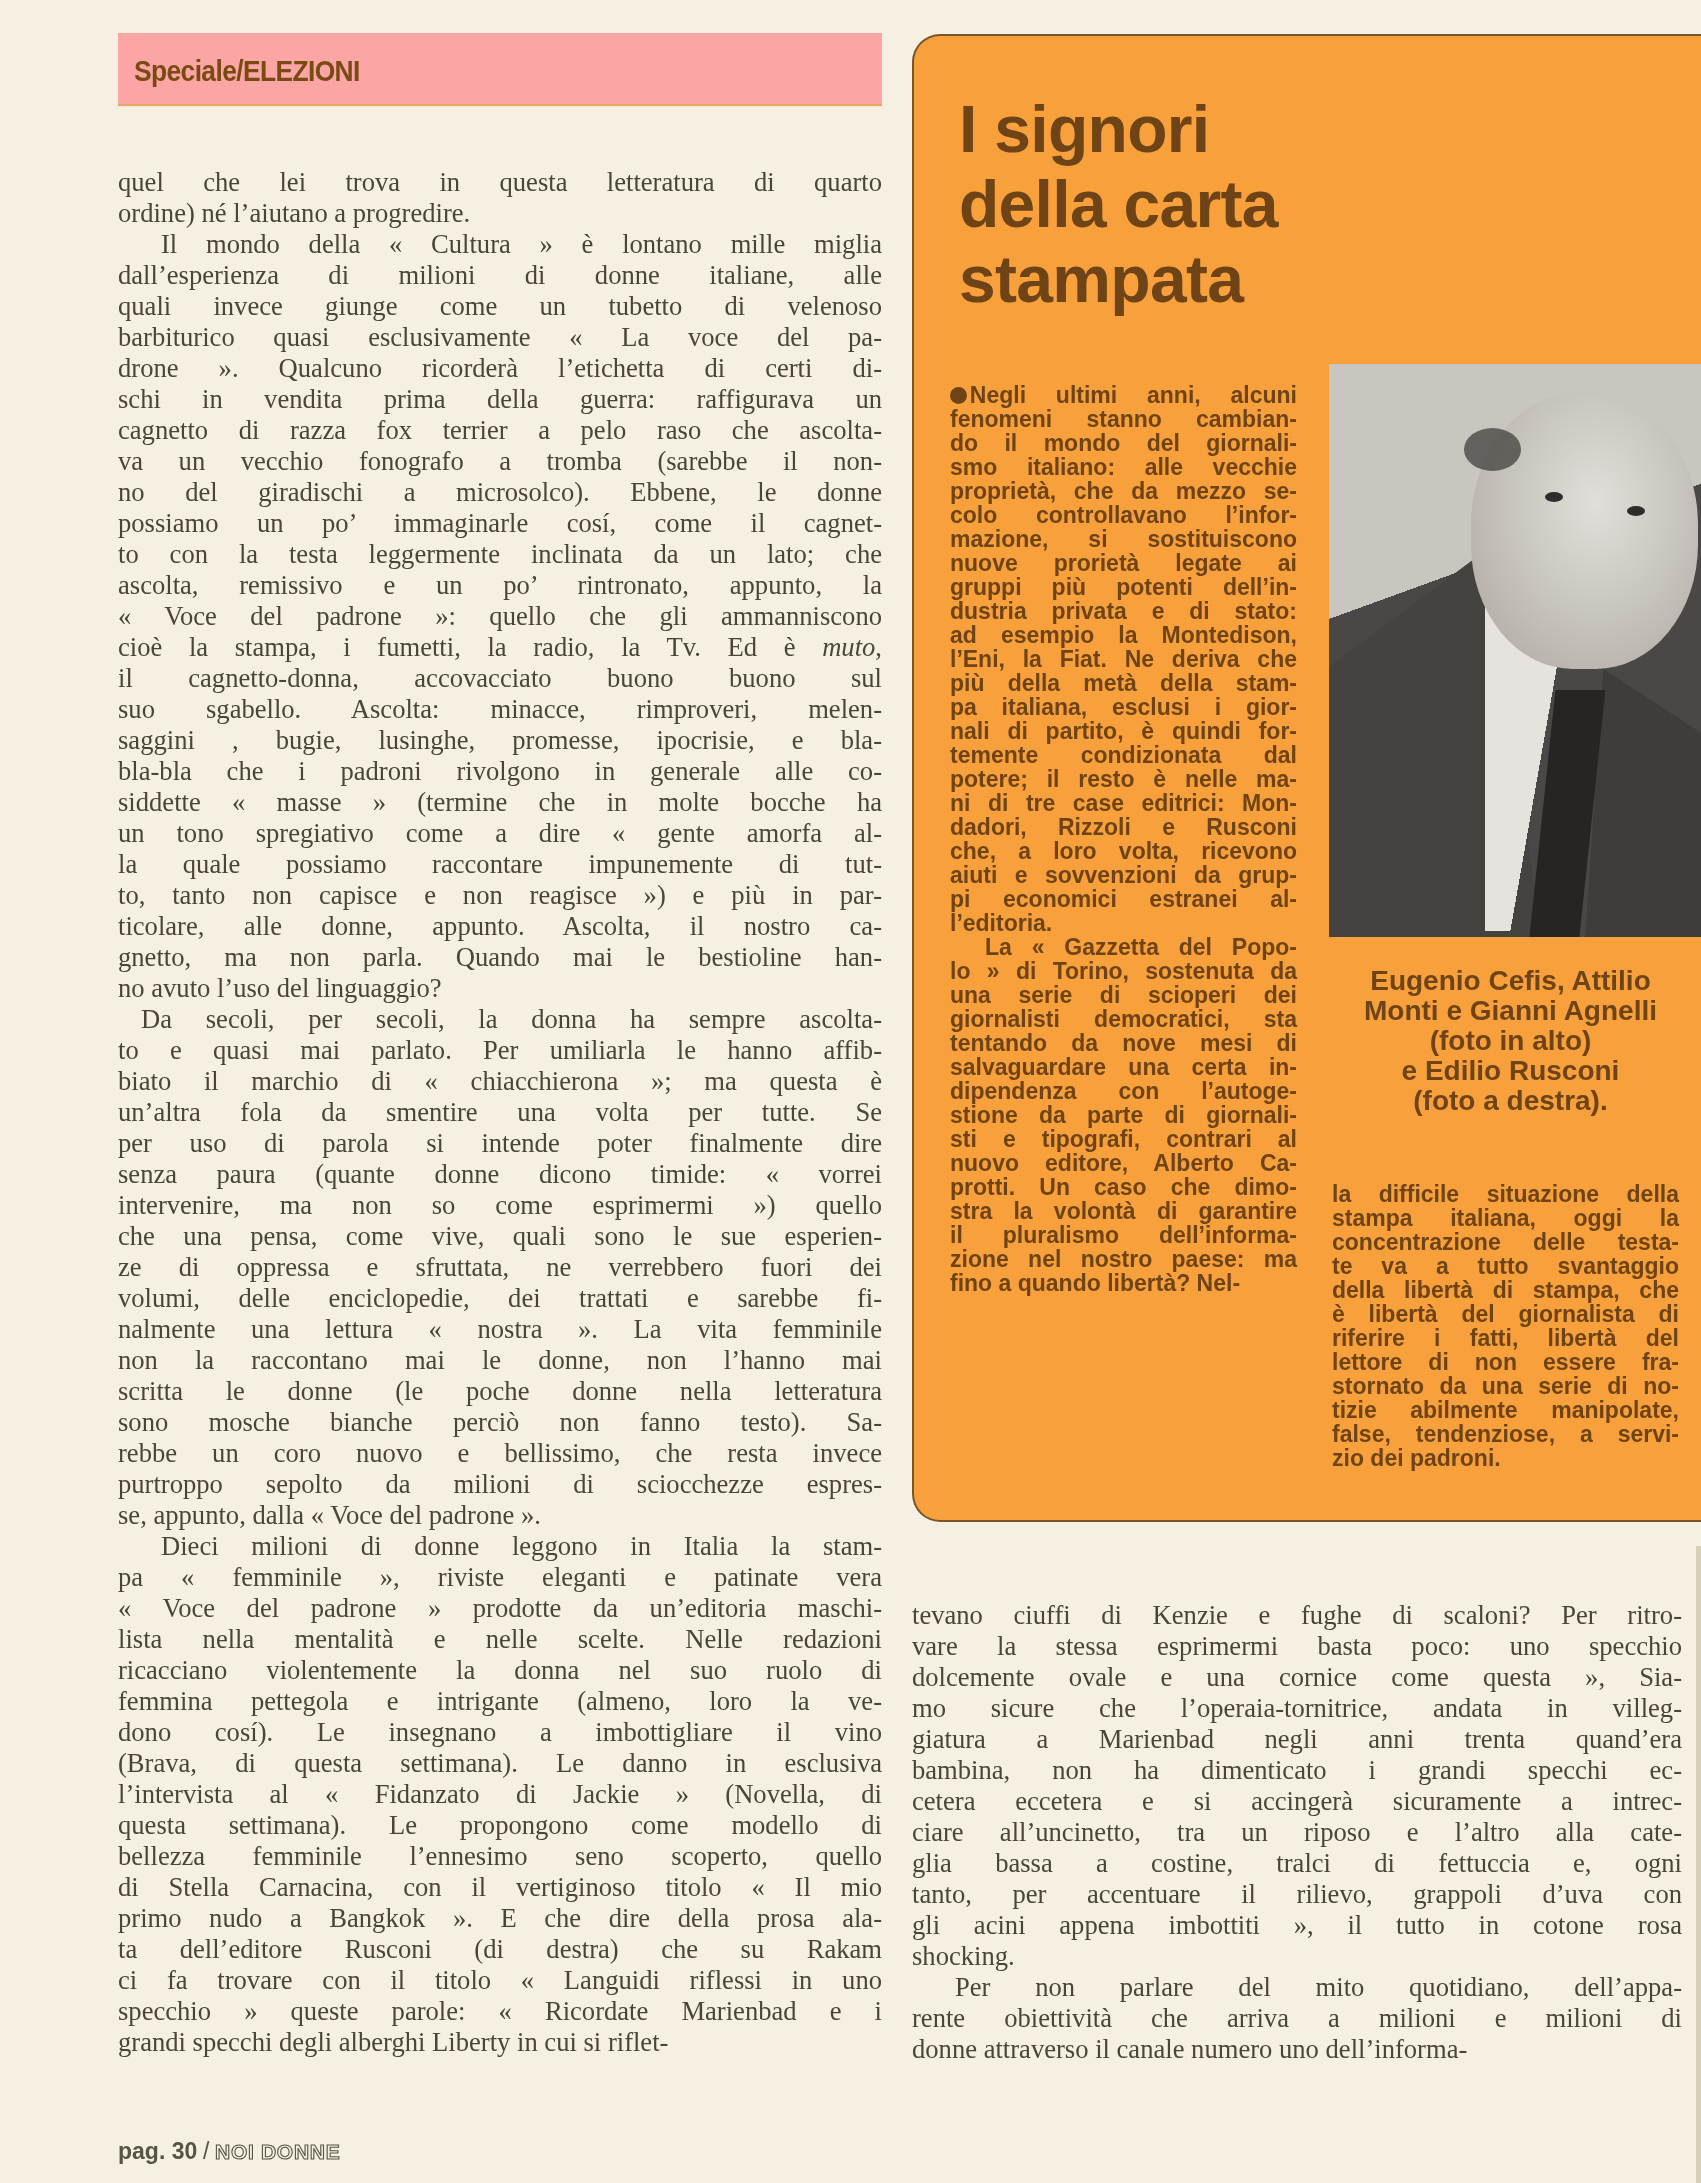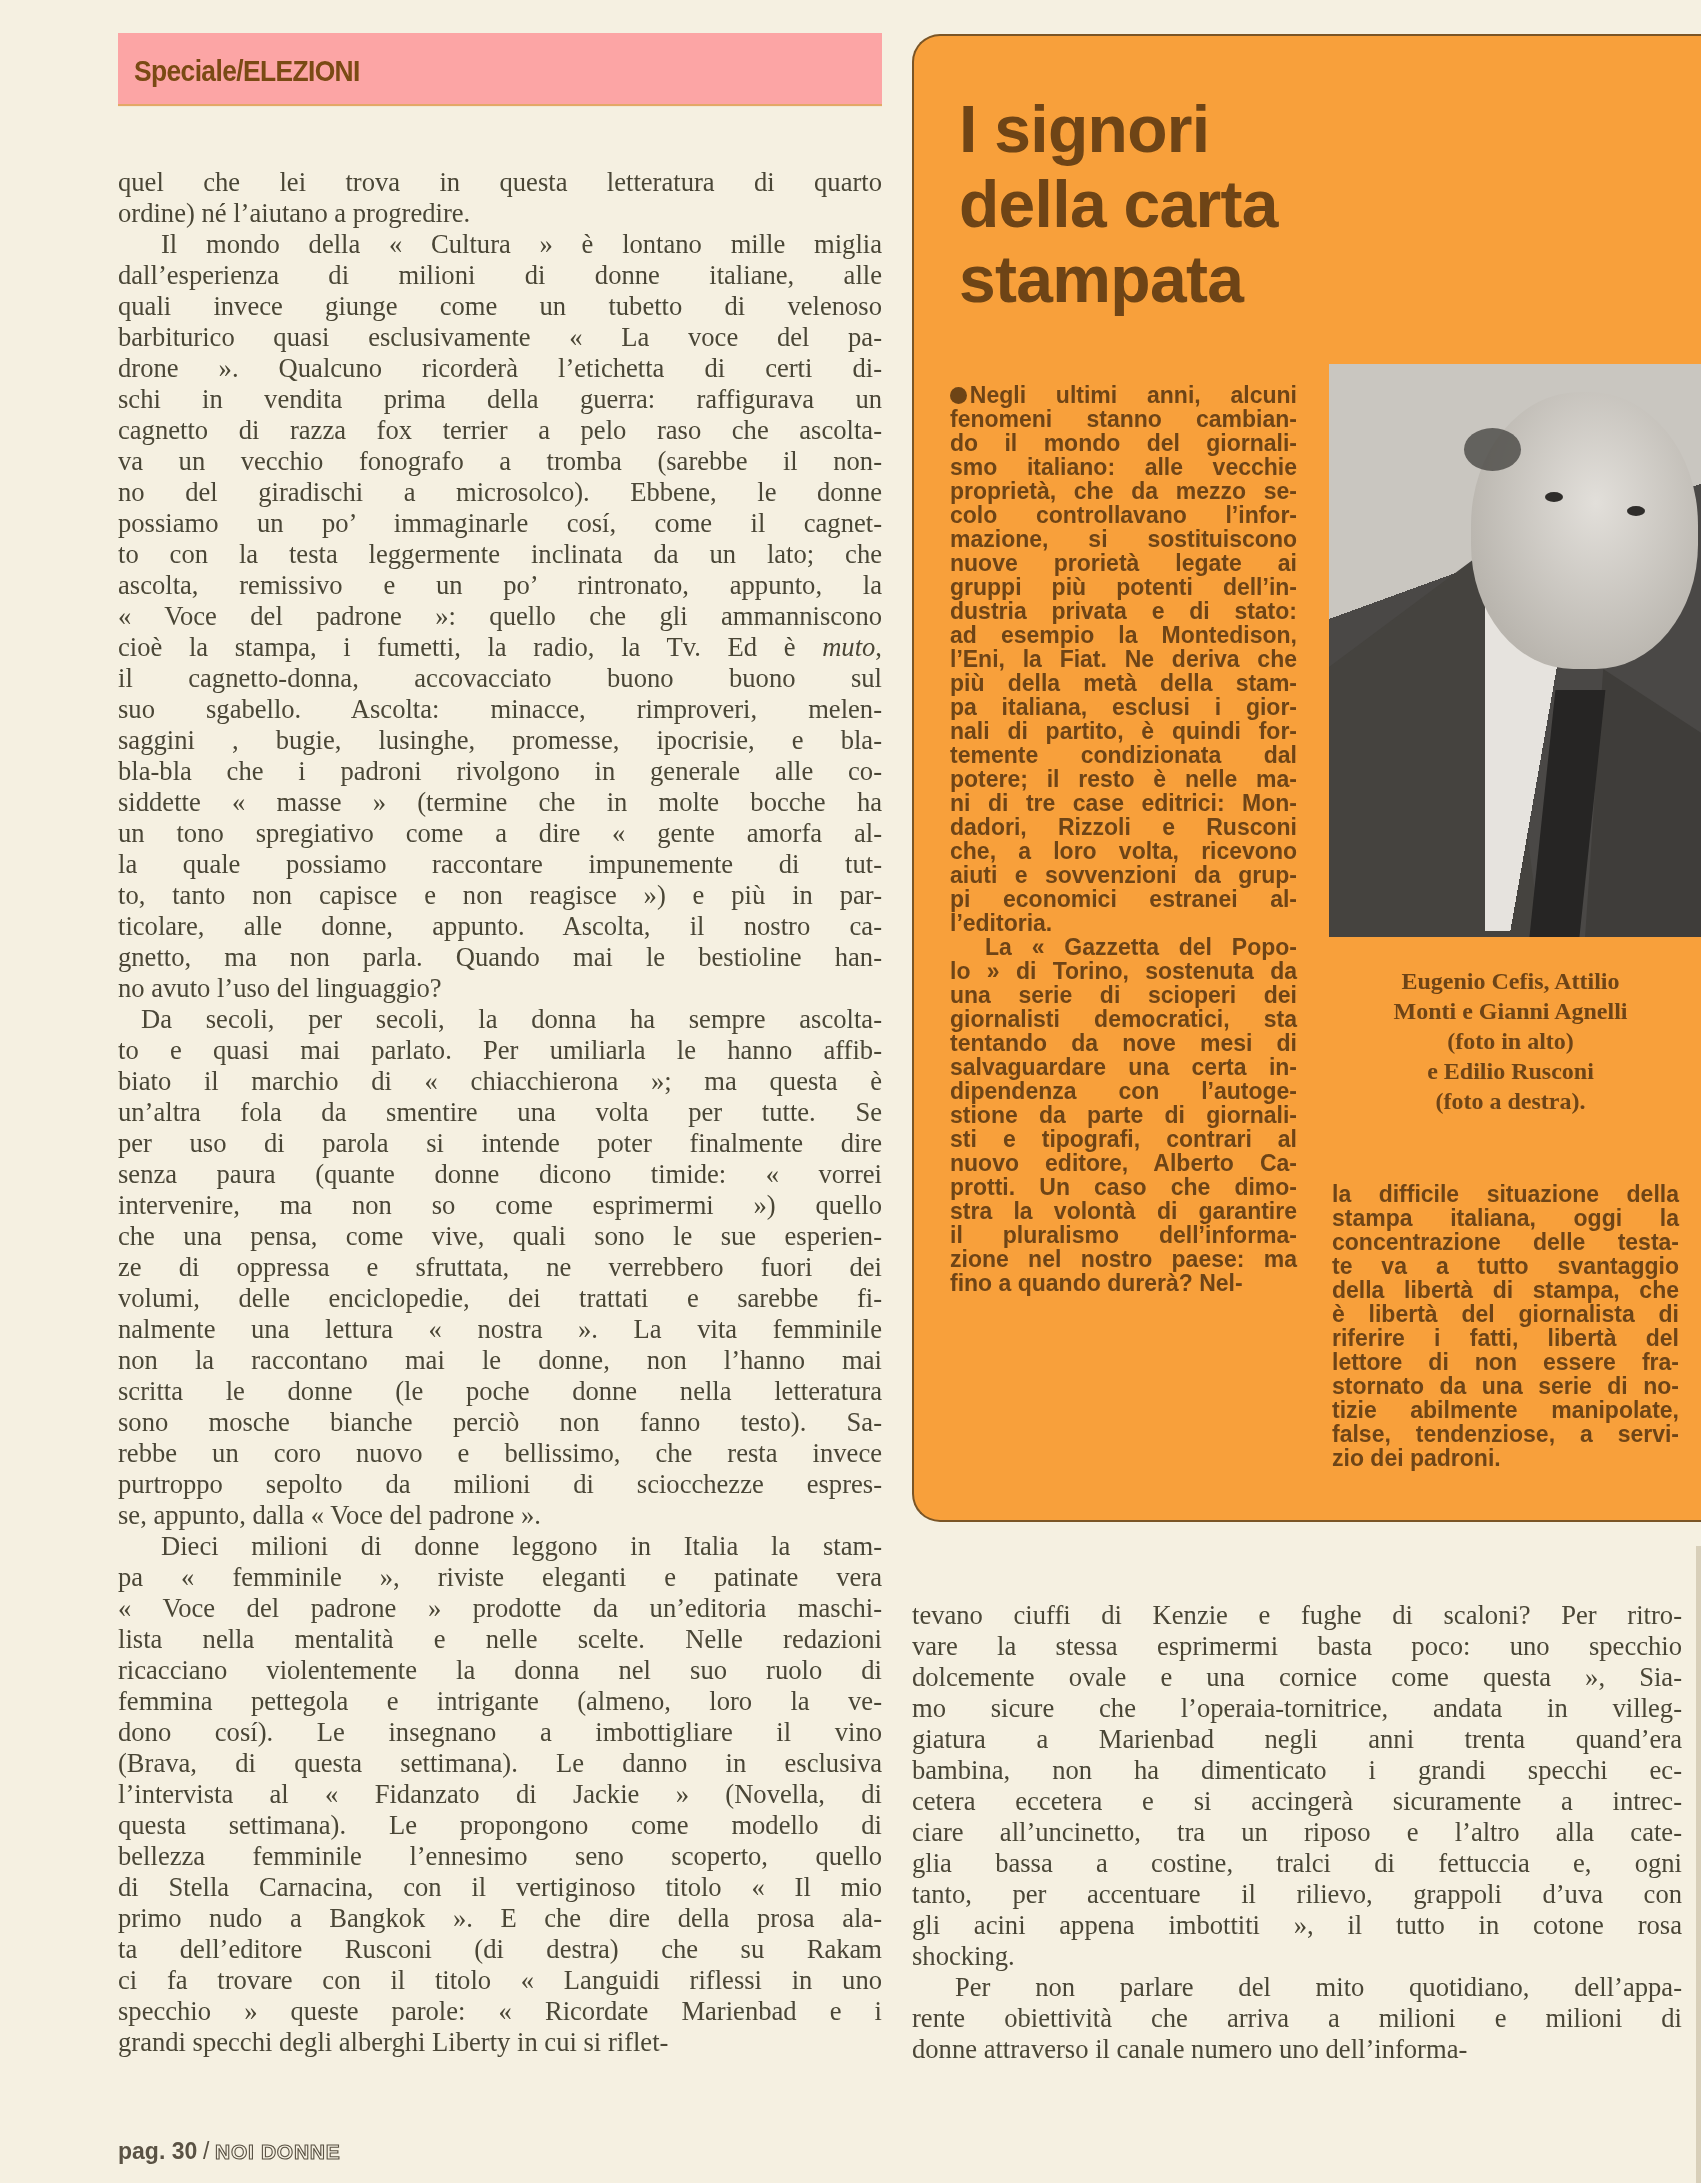--- a/index.html
+++ b/index.html
@@ -63,22 +63,22 @@
   }
   .photo .hair { position:absolute; left:135px; top:64px; width:57px; height:43px; background:#4a4845; border-radius:50%; opacity:.8;}
   .photo .eye { position:absolute; width:18.4px; height:10px; background:#2f2d2b; border-radius:50%; }
   .photo .collar { position:absolute; left:156px; top:234px; width:128px; height:333px;
     background:linear-gradient(100deg,#e6e3de 0 45%, transparent 45%); }
   .photo .tie { position:absolute; left:213px; top:326px; width:50px; height:255px; background:#262524; transform:skewX(-6deg); }
   .photo .suit-l { position:absolute; left:0; top:184px; width:213px; height:397px; background:#45433f; clip-path:polygon(0 30%, 75% 0, 100% 100%, 0 100%);}
   .photo .suit-r { position:absolute; left:255px; top:305px; width:128px; height:284px; background:#3f3d3a; clip-path:polygon(15% 0, 100% 25%, 100% 100%, 0 100%);}
   .caption {
     position:absolute; left:1333px; top:966px; width:355px; text-align:center;
-    font-family:Liberation Serif, serif; font-weight:bold;
-    font-size:24px; line-height:30px; color:#6e4416;
+    font-family:Liberation Sans, sans-serif; font-weight:bold;
+    font-size:28px; line-height:30px; color:#6e4416;
   }
   .footer {
     position:absolute; left:118px; top:2138px;
     font-family:"Liberation Sans","DejaVu Sans",sans-serif; font-weight:bold;
     font-size:23px; color:#5a5244;
   }
   .footer .sep { font-weight:normal; margin:0 5.7px; }
   .footer .mag {
     font-weight:bold; color:#f5f0e1; -webkit-text-stroke:1.1px #5a5244;
     letter-spacing:0.7px; font-size:21px;
@@ -205,21 +205,21 @@
       <span class="line">tentando da nove mesi di</span>
       <span class="line">salvaguardare una certa in-</span>
       <span class="line">dipendenza con l’autoge-</span>
       <span class="line">stione da parte di giornali-</span>
       <span class="line">sti e tipografi, contrari al</span>
       <span class="line">nuovo editore, Alberto Ca-</span>
       <span class="line">protti. Un caso che dimo-</span>
       <span class="line">stra la volontà di garantire</span>
       <span class="line">il pluralismo dell’informa-</span>
       <span class="line">zione nel nostro paese: ma</span>
-      <span class="line last">fino a quando durerà? Nel-</span>
+      <span class="line last">fino a quando libertà? Nel-</span>
     </div>
   </div>
 
 <div class="photo" title="Portrait photo">
   <div class="suit-l"></div>
   <div class="suit-r"></div>
   <div class="collar"></div>
   <div class="face"></div>
   <div class="hair"></div>
   <div class="eye" style="left:216px;top:128px;"></div>

